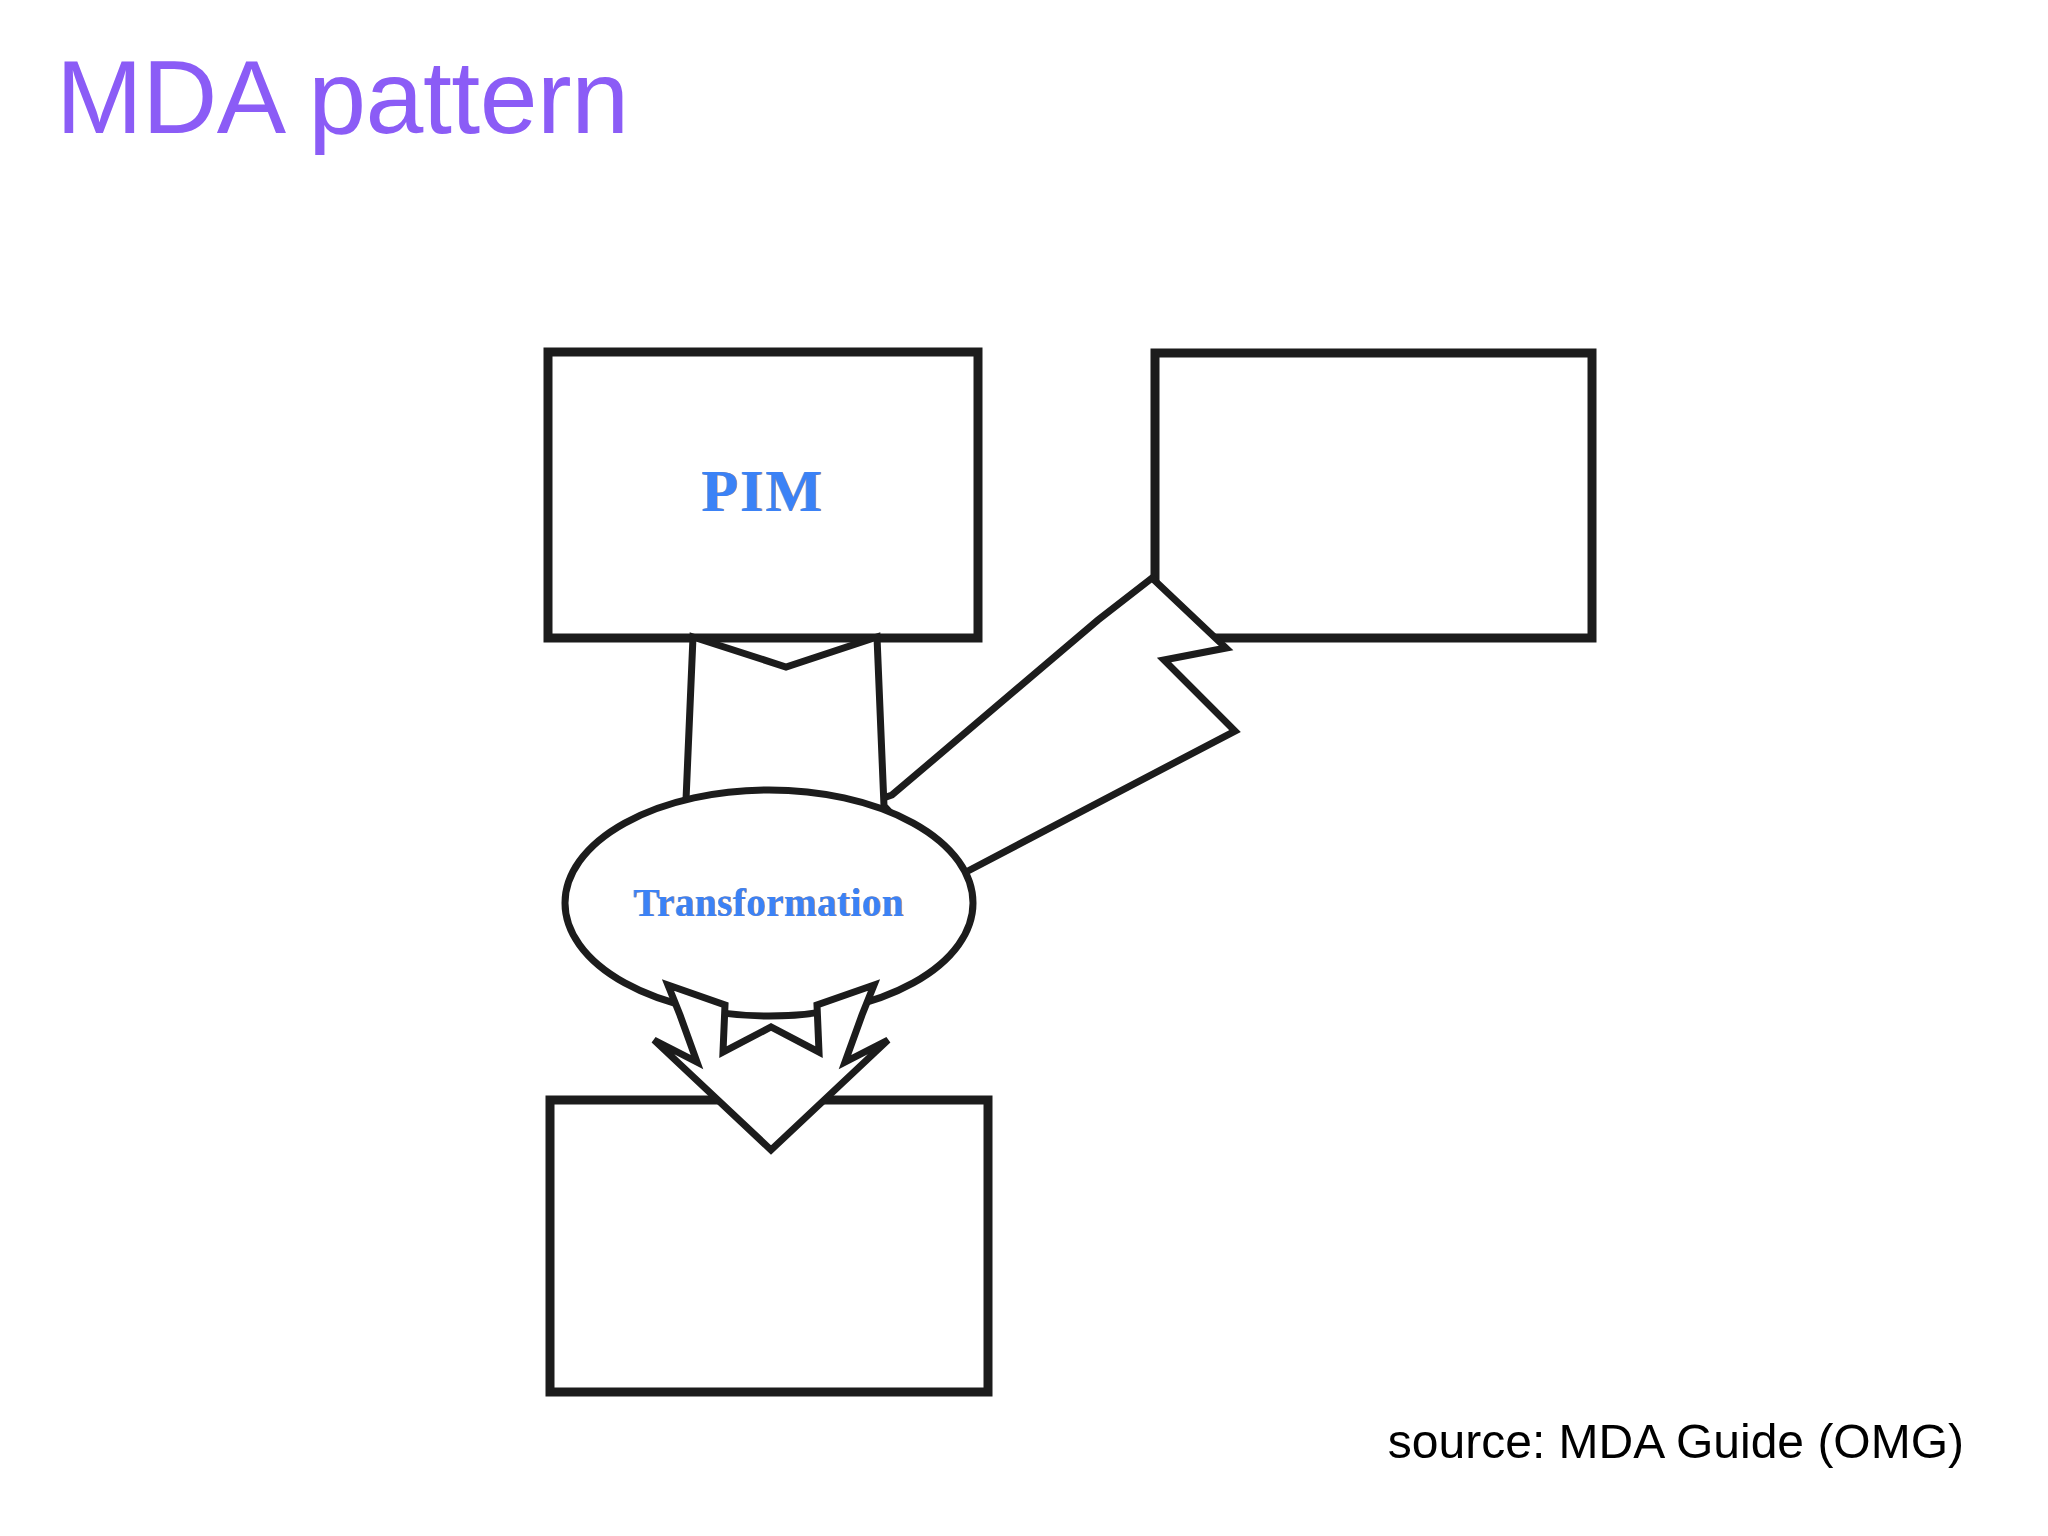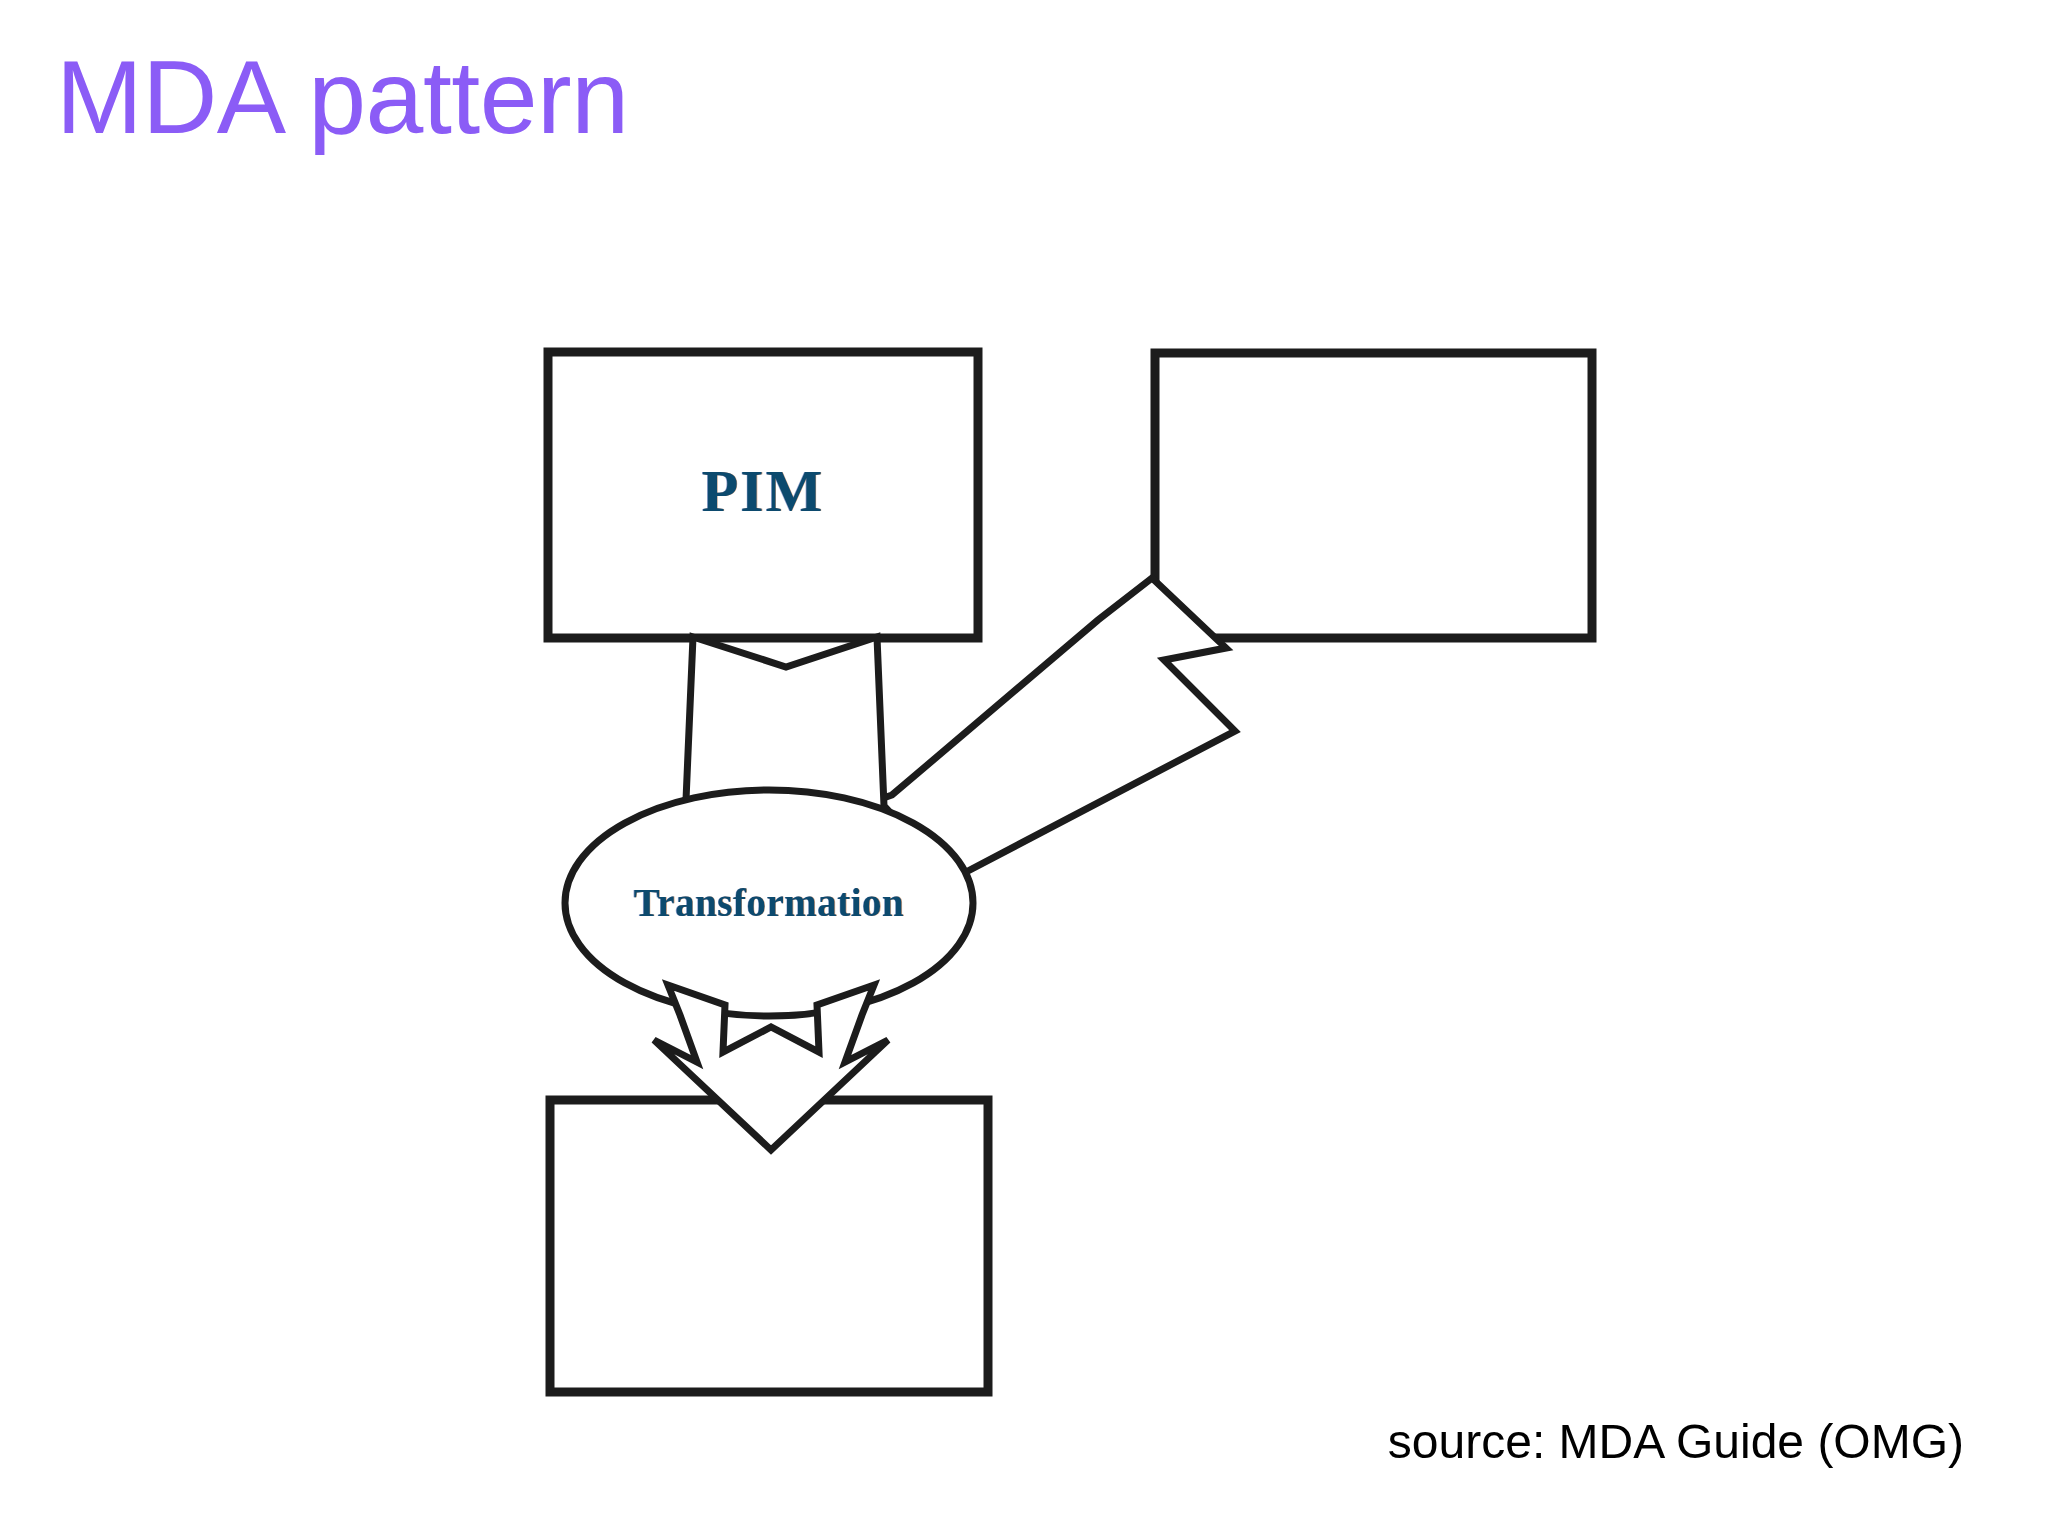--- a/index.html
+++ b/index.html
@@ -31,21 +31,21 @@
     position: absolute;
     left: 0;
     top: 0;
     width: 2048px;
     height: 1536px;
   }
   .node-label {
     position: absolute;
     font-family: "Liberation Serif", serif;
     font-weight: bold;
-    color: #0c4a6e;
+    color: #3b82f6;
     text-align: center;
     white-space: nowrap;
     text-shadow: 0.6px 0 rgba(180,90,30,0.55), -0.6px 0 rgba(40,70,160,0.5);
   }
   #pim-label {
     left: 548px;
     top: 348px;
     width: 430px;
     line-height: 286px;
     font-size: 60px;

